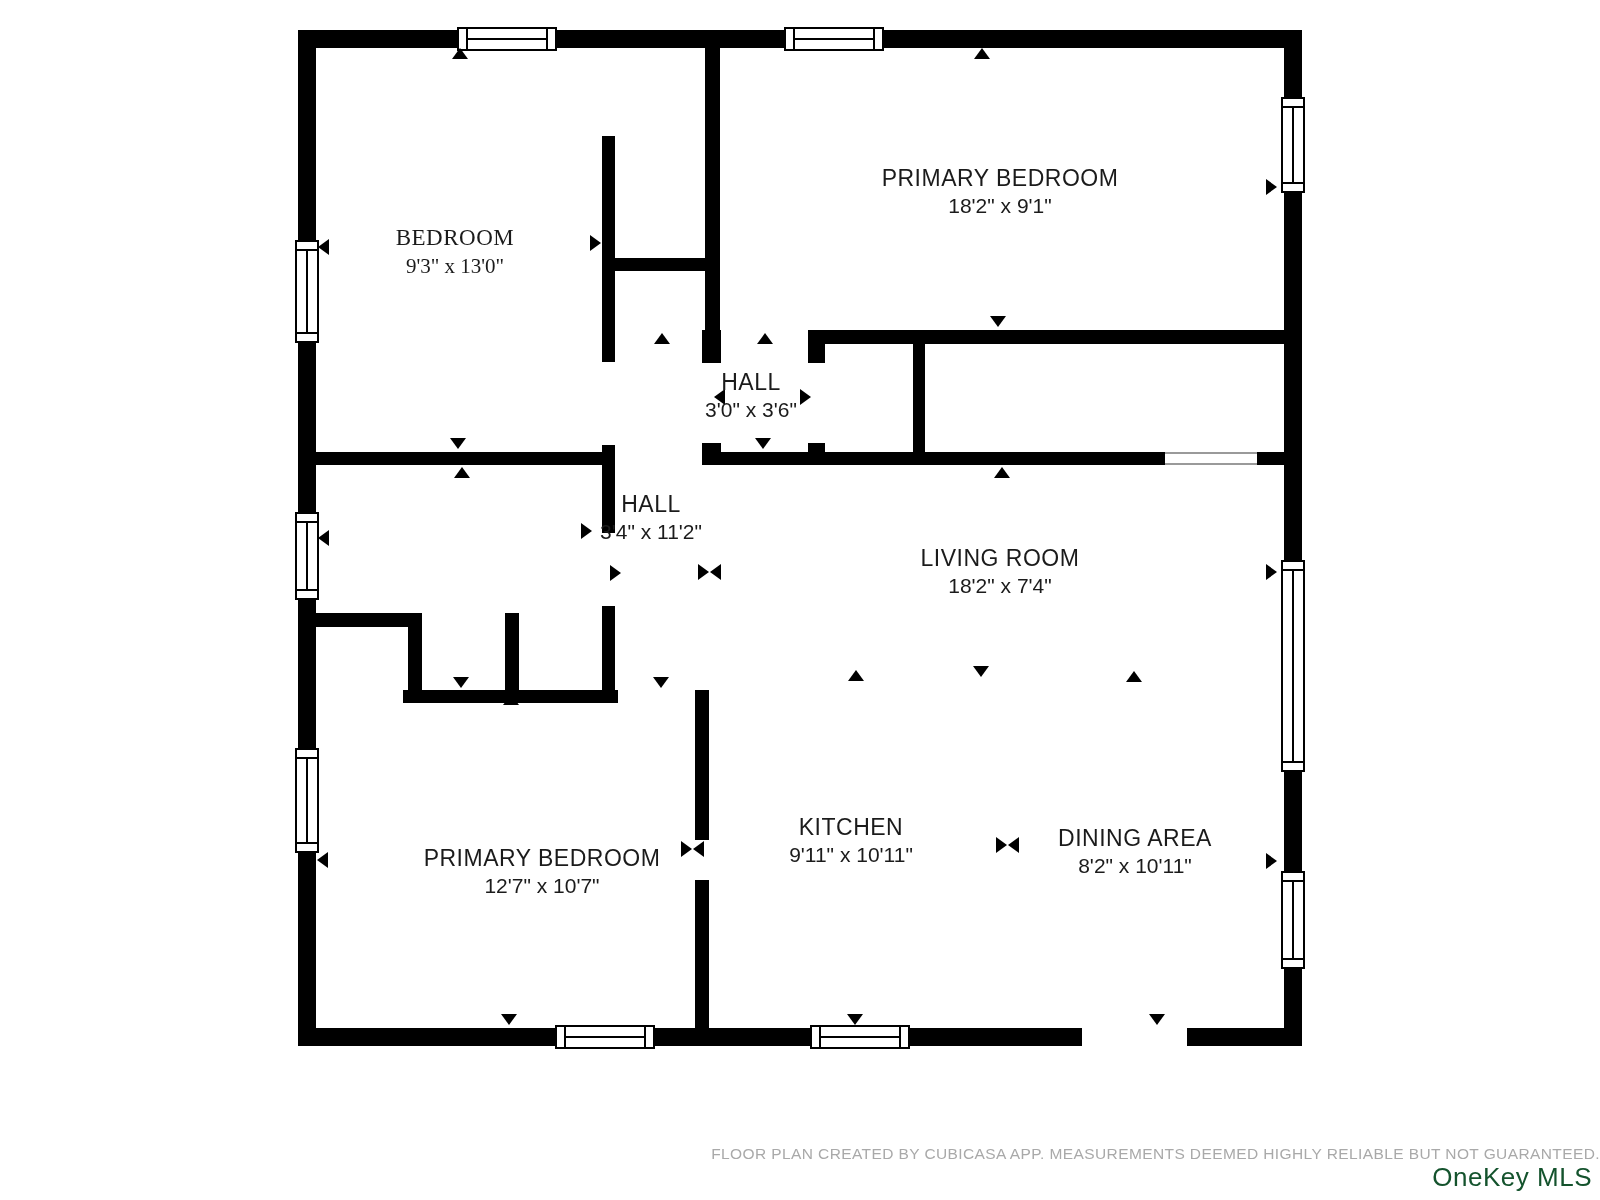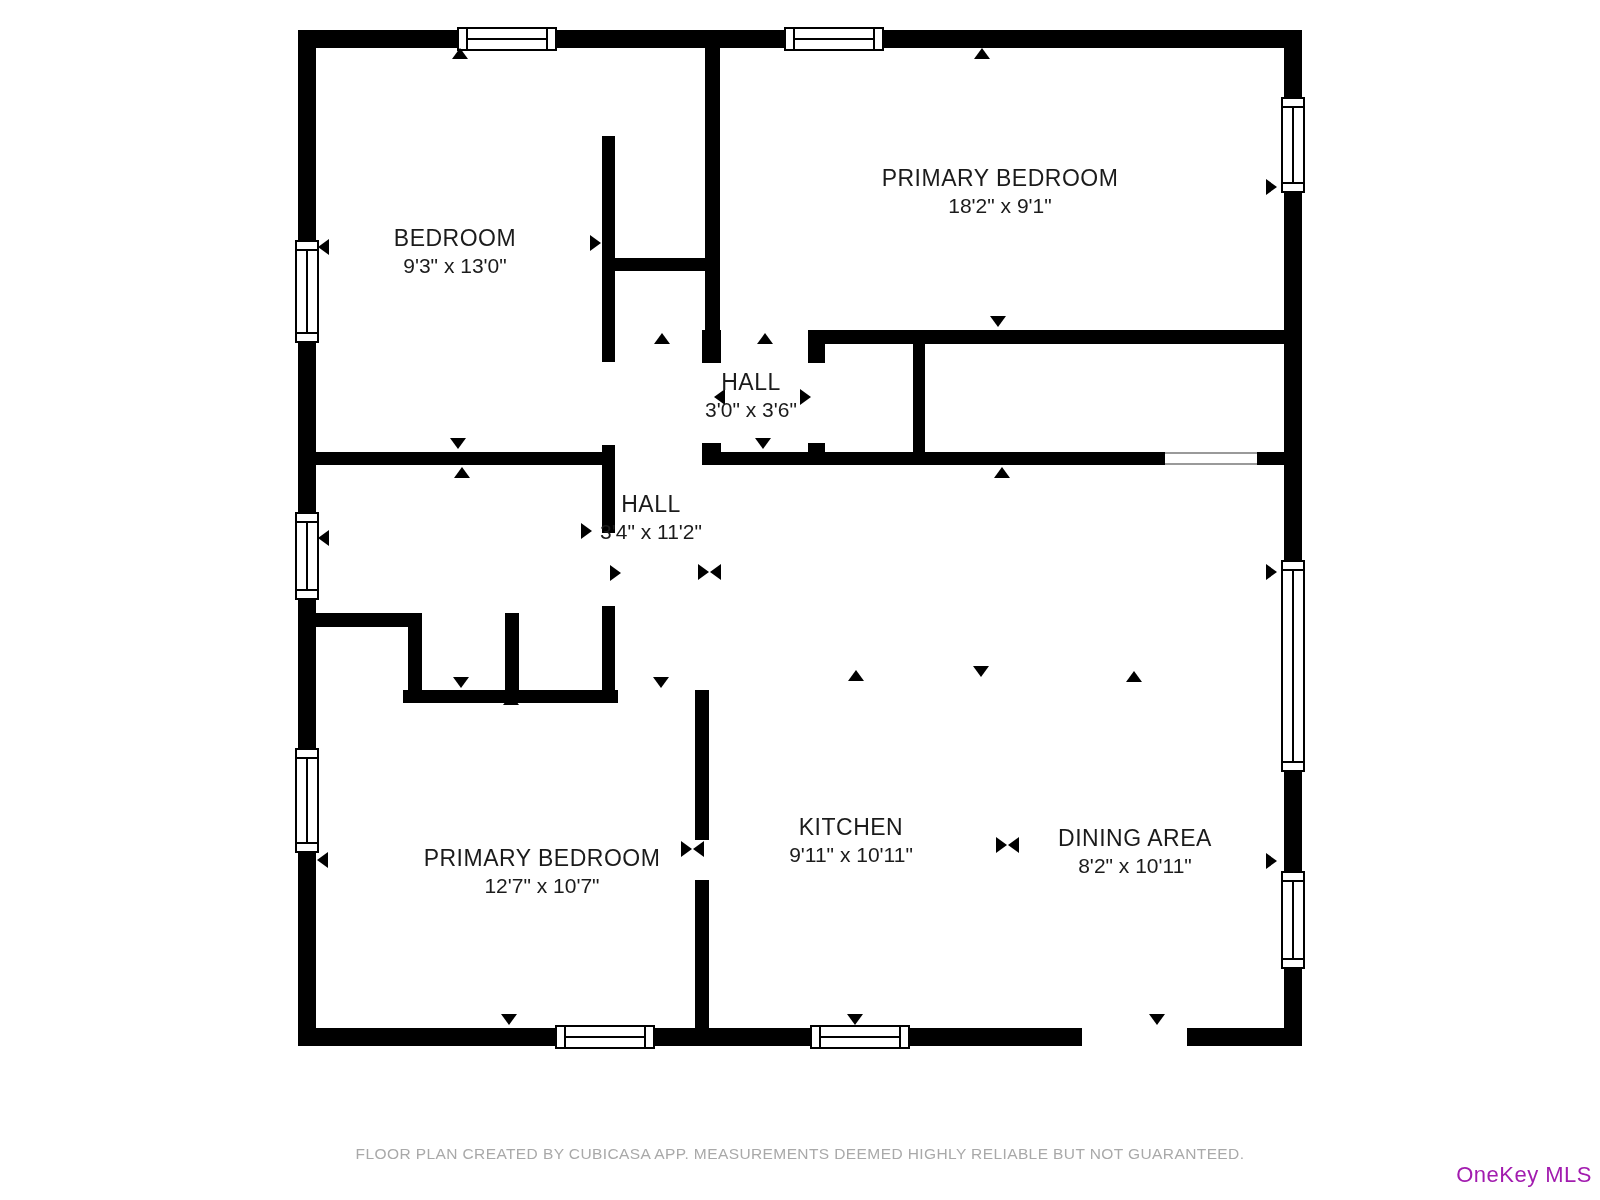--- a/index.html
+++ b/index.html
@@ -20,25 +20,25 @@
   .opening.rail{border-top:2px solid #9a9a9a;border-bottom:2px solid #9a9a9a;box-sizing:border-box;}
   .tri{position:absolute;width:0;height:0;}
   .tri.up{border-left:8px solid transparent;border-right:8px solid transparent;border-bottom:11px solid #000;}
   .tri.down{border-left:8px solid transparent;border-right:8px solid transparent;border-top:11px solid #000;}
   .tri.left{border-top:8px solid transparent;border-bottom:8px solid transparent;border-right:11px solid #000;}
   .tri.right{border-top:8px solid transparent;border-bottom:8px solid transparent;border-left:11px solid #000;}
   .room-label{position:absolute;width:400px;text-align:center;color:#1b1b1b;line-height:28px;}
   .room-label .nm{font-size:23px;letter-spacing:0.5px;display:block;}
   .room-label .dm{font-size:21px;display:block;}
   #footer-disclaimer{
-    position:absolute;left:0;top:1145px;width:1600px;text-align:center;
+    position:absolute;left:0;top:1145px;width:1600px;text-align:right;
     color:#a9a9a9;font-size:15.5px;letter-spacing:0.4px;
   }
   #watermark{
-    position:absolute;right:8px;top:1162px;color:#a21caf;font-size:22px;letter-spacing:0.5px;
+    position:absolute;right:8px;top:1162px;color:#14532d;font-size:26px;letter-spacing:0.5px;
   }
 </style>
 </head>
 <body>
 
 <div id="canvas">
 
   <div class="w" style="left:298px;top:30px;width:1004px;height:18px;"></div>
   <div class="w" style="left:298px;top:1028px;width:1004px;height:18px;"></div>
   <div class="w" style="left:298px;top:30px;width:18px;height:1016px;"></div>
@@ -150,35 +150,39 @@
   <div class="tri right" style="left:581px;top:523px;"></div>
   <div class="tri right" style="left:610px;top:565px;"></div>
   <div class="tri right" style="left:800px;top:389px;"></div>
   <div class="tri right" style="left:698px;top:564px;"></div>
   <div class="tri left" style="left:710px;top:564px;"></div>
   <div class="tri right" style="left:996px;top:837px;"></div>
   <div class="tri left" style="left:1008px;top:837px;"></div>
   <div class="tri right" style="left:681px;top:841px;"></div>
   <div class="tri left" style="left:693px;top:841px;"></div>
 
-  <div class="room-label" style="left:255px;top:224px;">
+  <div class="room-label" style="left:255px;top:224px;font-family:Liberation Serif, serif;">
     <span class="nm">BEDROOM</span>
     <span class="dm">9'3" x 13'0"</span>
   </div>
   <div class="room-label" style="left:800px;top:164px;">
     <span class="nm">PRIMARY BEDROOM</span>
     <span class="dm">18'2" x 9'1"</span>
   </div>
   <div class="room-label" style="left:551px;top:368px;">
     <span class="nm">HALL</span>
     <span class="dm">3'0" x 3'6"</span>
   </div>
   <div class="room-label" style="left:451px;top:490px;">
     <span class="nm">HALL</span>
     <span class="dm">3'4" x 11'2"</span>
+  </div>
+  <div class="room-label" style="left:800px;top:544px;">
+    <span class="nm">LIVING ROOM</span>
+    <span class="dm">18'2" x 7'4"</span>
   </div>
   <div class="room-label" style="left:342px;top:844px;">
     <span class="nm">PRIMARY BEDROOM</span>
     <span class="dm">12'7" x 10'7"</span>
   </div>
   <div class="room-label" style="left:651px;top:813px;">
     <span class="nm">KITCHEN</span>
     <span class="dm">9'11" x 10'11"</span>
   </div>
   <div class="room-label" style="left:935px;top:824px;text-align:center;">

